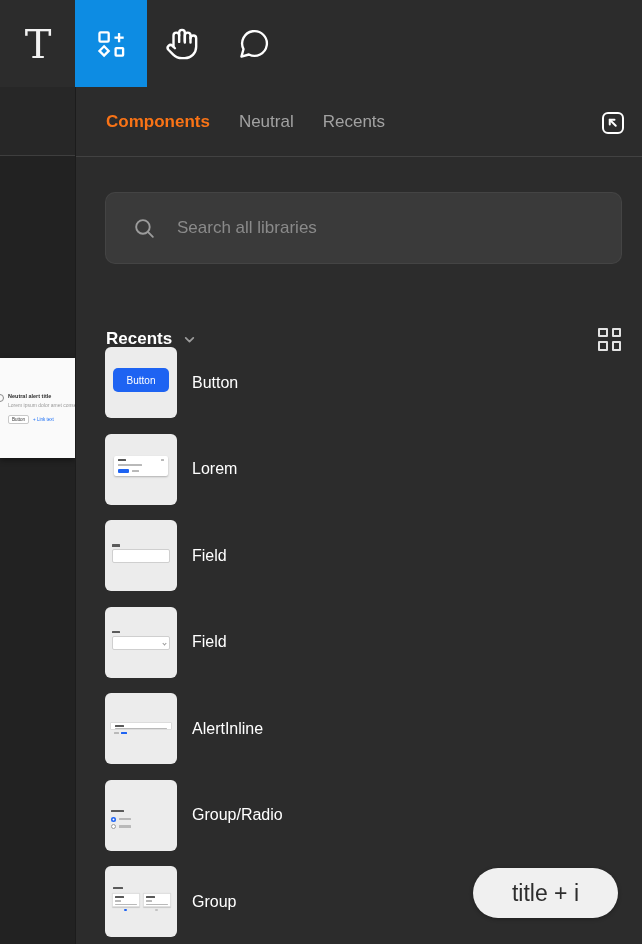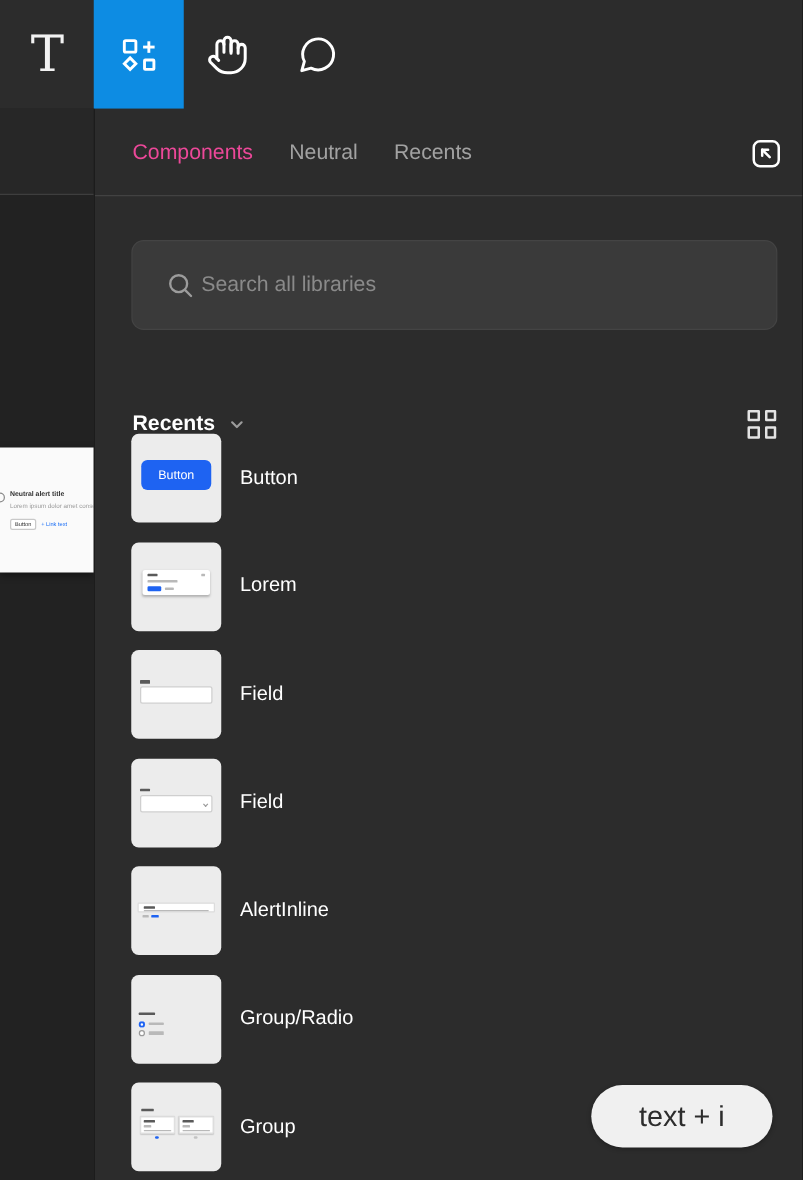--- a/index.html
+++ b/index.html
@@ -33,27 +33,27 @@
     border:0.5px solid #c9c9c9; border-radius:2px; font-size:4.5px; color:#333; background:#fff; }
   .alert-card .ac-link { position:absolute; left:33px; top:59px; font-size:4.5px; color:#1a6ef5; white-space:nowrap; }
 
   
   .panel { position:absolute; left:75px; top:87px; width:567px; height:857px; background:#2c2c2c;
     border-left:1px solid rgba(0,0,0,0.35); }
 
   .tabbar { position:absolute; left:0; top:0; width:567px; height:70px; border-bottom:1px solid #424242;
     display:flex; align-items:center; padding-left:30px; }
   .tab { font-size:17px; color:#a2a2a2; margin-right:29px; cursor:default; white-space:nowrap; }
-  .tab.active { color:#ec4899; font-weight:400; }
+  .tab.active { color:#f97316; font-weight:700; }
   .popout { position:absolute; right:15px; top:21px; width:30px; height:30px; display:flex; align-items:center; justify-content:center; }
 
   .searchbox { position:absolute; left:29px; top:105px; width:517px; height:72px; background:#3a3a3a;
     border:1px solid rgba(255,255,255,0.05); border-radius:10px; display:flex; align-items:center; }
   .searchbox .mag { margin-left:26px; flex:0 0 auto; display:flex; }
-  .searchbox input { margin-left:4px; flex:1; background:transparent; border:none; outline:none;
+  .searchbox input { margin-left:20px; flex:1; background:transparent; border:none; outline:none;
     font-family:inherit; font-size:17px; color:#e8e8e8; }
   .searchbox input::placeholder { color:#8a8a8a; }
 
   .section-row { position:absolute; left:30px; top:213px; width:515px; height:26px; display:flex; align-items:center;margin-top:26px; }
   .section-title { font-size:17px; font-weight:700; color:#ffffff; }
   .section-chevron { margin-left:11px; display:flex; }
   .grid-toggle { margin-left:auto; width:23px; height:23px; display:grid; grid-template-columns:1fr 1fr; gap:4px; }
   .grid-toggle span { border:2.5px solid #e3e3e3; border-radius:1px; }
 
   
@@ -265,17 +265,17 @@
             <div class="b bl" style="left:2px;top:9.5px;width:22px;height:1px;"></div>
           </div>
           <div class="dot" style="left:50px;top:42.5px;background:#c2c2c2;"></div>
         </div>
         <span class="label">Group</span>
       </div>
 
     </div>
 
     <div class="pill">
-      <span>text + i</span>
+      <span>title + i</span>
     </div>
 
   </div>
 </div>
 
 </body></html>

